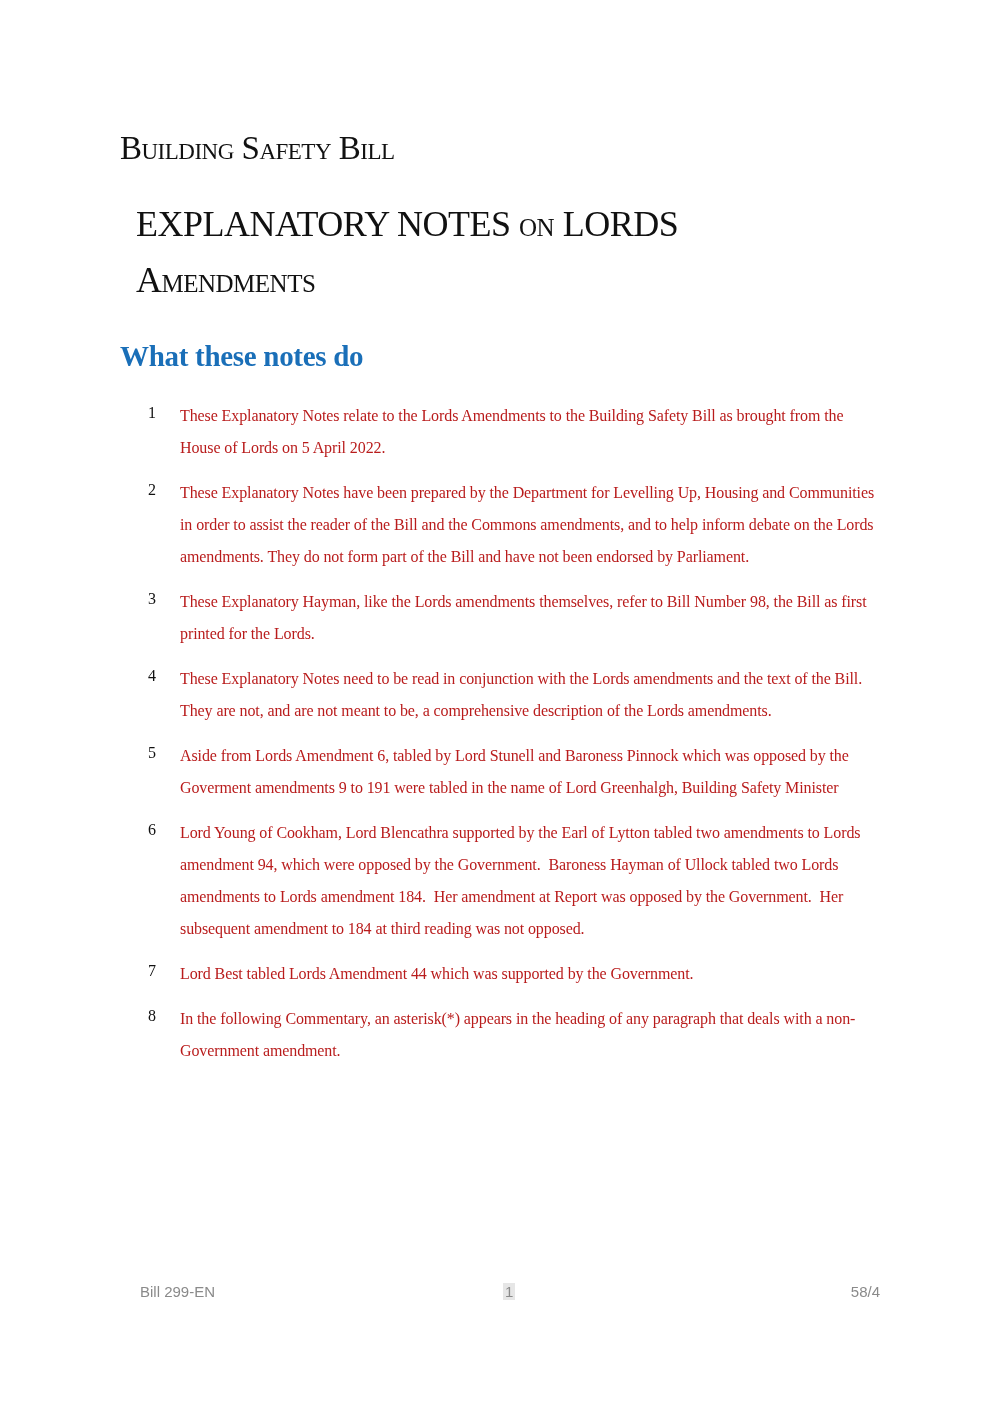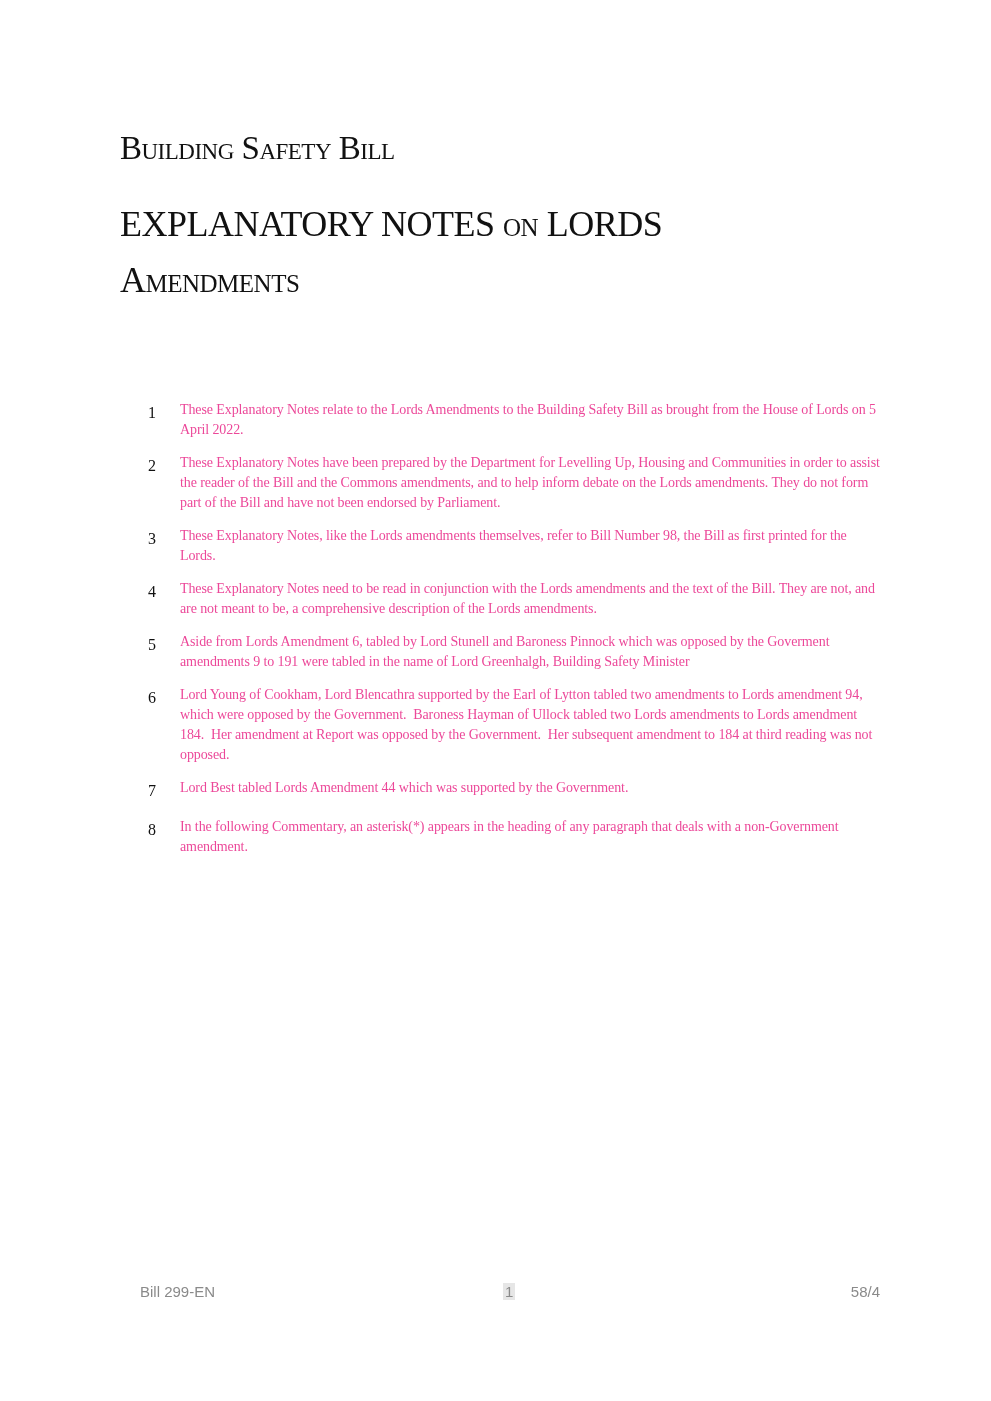--- a/index.html
+++ b/index.html
@@ -5,41 +5,41 @@
   html, body { margin: 0; padding: 0; background: #ffffff; }
   body { width: 991px; height: 1401px; position: relative; overflow: hidden; }
   .page { position: absolute; left: 0; top: 0; width: 991px; height: 1275px; background: #fff; }
   .title-main {
     position: absolute; left: 120px; top: 128px;
     font-family: "Liberation Serif", "DejaVu Serif", serif;
     font-size: 33px; color: #111; font-variant: small-caps; letter-spacing: -0.5px;
     line-height: 40px; margin: 0; font-weight: normal;
   }
   .title-sub {
-    position: absolute; left: 120px; top: 196px; width: 700px;
+    position: absolute; left: 136px; top: 196px; width: 700px;
     font-family: "Liberation Serif", "DejaVu Serif", serif;
     font-size: 36px; color: #111; font-weight: normal; margin: 0;
     line-height: 56px; letter-spacing: -0.5px;
   }
   .title-sub .sc { font-variant: small-caps; text-transform: lowercase; }
   .title-sub .sc2 { font-variant: small-caps; }
   .section-heading {
     position: absolute; left: 120px; top: 340px; margin: 0;
     font-family: "Liberation Serif", "DejaVu Serif", serif;
     font-size: 29px; font-weight: bold; color: #1a6fb8; letter-spacing: -0.3px;
   }
   .notes { position: absolute; left: 140px; top: 400px; width: 740px; margin: 0; padding: 0; list-style: none; }
   .note { display: flex; margin-bottom: 13px; }
   .note-num {
     width: 40px; flex: none; text-align: left; padding-left: 8px; box-sizing: border-box;
     font-family: "Liberation Serif", "DejaVu Serif", serif; font-size: 16px; line-height: 26px; color: #111;
   }
   .note-text {
     flex: 1; font-family: "Liberation Serif", "DejaVu Serif", serif;
-    font-size: 14px; line-height: 20px; color: #ec4899; white-space: pre-wrap; letter-spacing: -0.1px;
+    font-size: 16px; line-height: 32px; color: #b91c1c; white-space: pre-wrap; letter-spacing: -0.1px;
   }
   .footer {
     position: absolute; left: 128px; top: 1283px; width: 752px; height: 24px;
     font-family: "Liberation Sans", "DejaVu Sans", sans-serif; font-size: 15px; color: #8a8a8a;
   }
   .footer-left { position: absolute; left: 12px; top: 0; }
   .footer-center { position: absolute; left: 375px; top: 0; background: #e6e6e6; padding: 0 2px; }
   .footer-right { position: absolute; right: 0; top: 0; }
 </style>
 </head>
@@ -47,33 +47,34 @@
 
 <div class="page">
   <h1 class="title-main">Building Safety Bill</h1>
   <h2 class="title-sub">
     <span>EXPLANATORY NOTES</span>
     <span class="sc">on</span>
     <span>LORDS</span>
     <span class="sc2">Amendments</span>
   </h2>
 
+  <h3 class="section-heading">What these notes do</h3>
 
   <ol class="notes">
     <li class="note">
       <span class="note-num">1</span>
       <span class="note-text">These Explanatory Notes relate to the Lords Amendments to the Building Safety Bill as brought from the House of Lords on 5 April 2022.</span>
     </li>
     <li class="note">
       <span class="note-num">2</span>
       <span class="note-text">These Explanatory Notes have been prepared by the Department for Levelling Up, Housing and Communities in order to assist the reader of the Bill and the Commons amendments, and to help inform debate on the Lords amendments. They do not form part of the Bill and have not been endorsed by Parliament.</span>
     </li>
     <li class="note">
       <span class="note-num">3</span>
-      <span class="note-text">These Explanatory Notes, like the Lords amendments themselves, refer to Bill Number 98, the Bill as first printed for the Lords.</span>
+      <span class="note-text">These Explanatory Hayman, like the Lords amendments themselves, refer to Bill Number 98, the Bill as first printed for the Lords.</span>
     </li>
     <li class="note">
       <span class="note-num">4</span>
       <span class="note-text">These Explanatory Notes need to be read in conjunction with the Lords amendments and the text of the Bill. They are not, and are not meant to be, a comprehensive description of the Lords amendments.</span>
     </li>
     <li class="note">
       <span class="note-num">5</span>
       <span class="note-text">Aside from Lords Amendment 6, tabled by Lord Stunell and Baroness Pinnock which was opposed by the Goverment amendments 9 to 191 were tabled in the name of Lord Greenhalgh, Building Safety Minister</span>
     </li>
     <li class="note">

